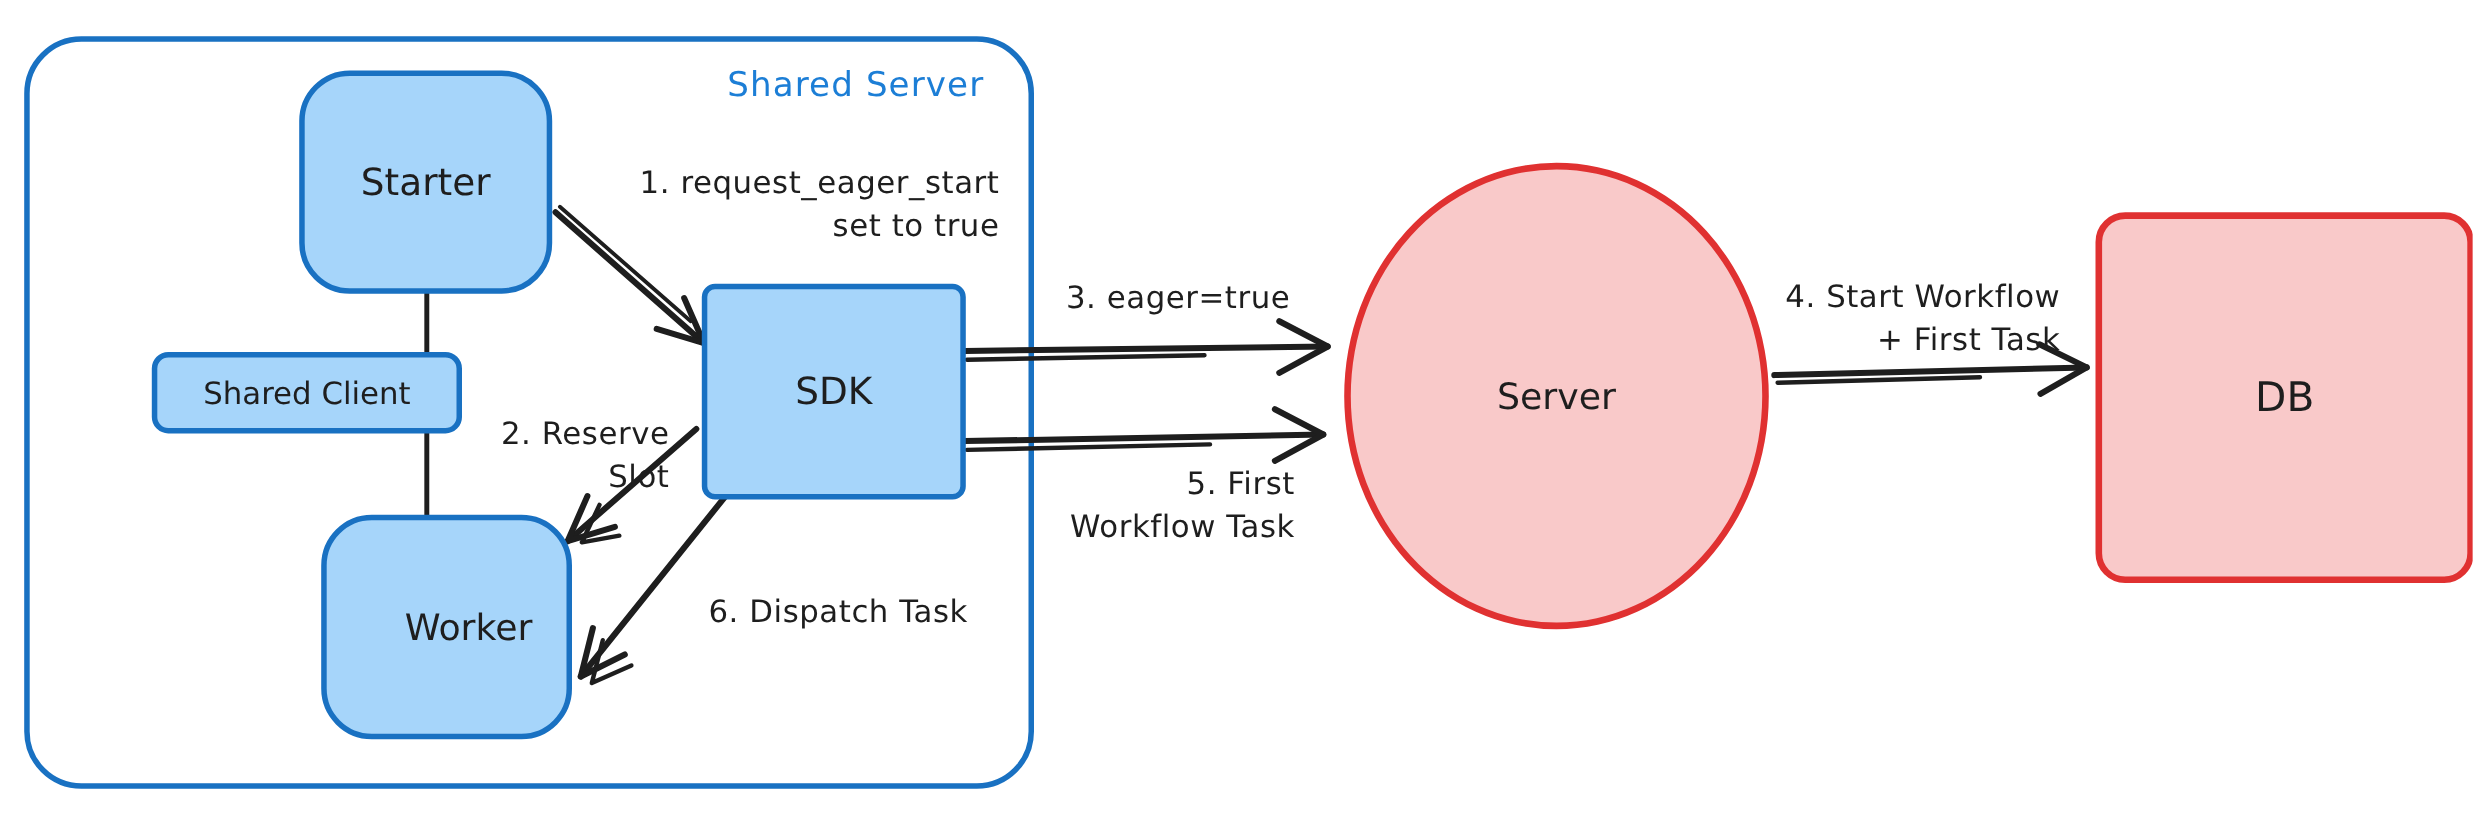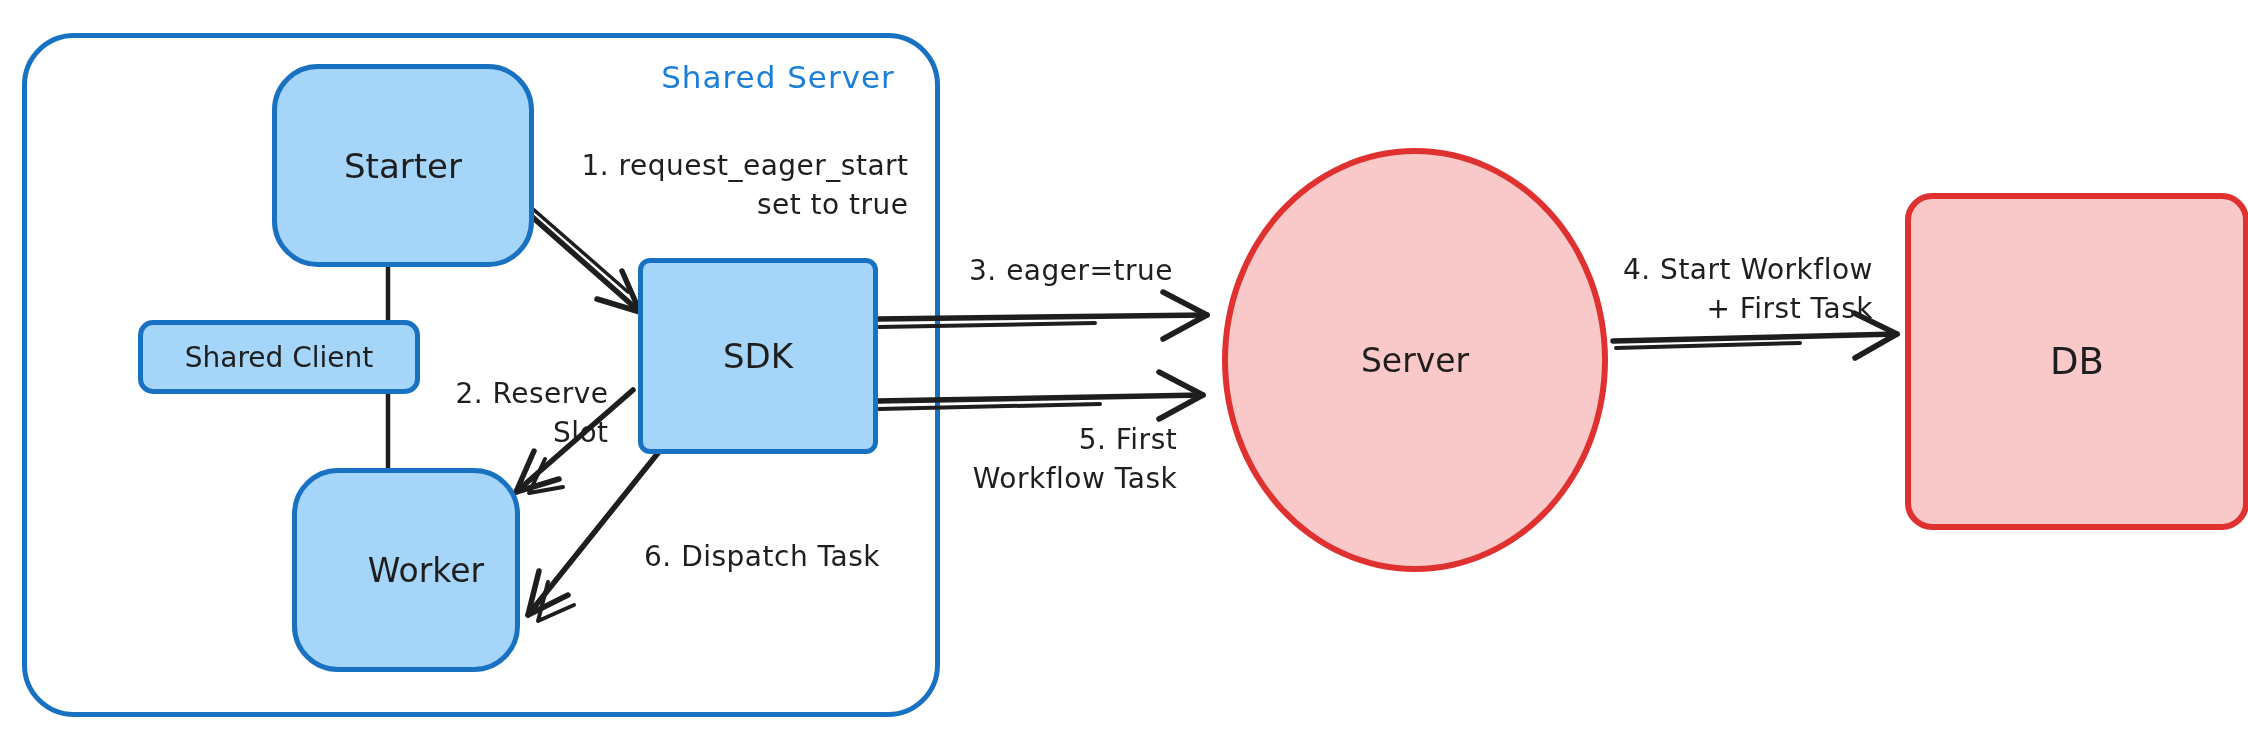--- a/index.html
+++ b/index.html
@@ -57,21 +57,21 @@
     justify-content: center;
     text-align: center;
     background: var(--blue-fill);
     border: 5px solid var(--blue-stroke);
     color: var(--ink);
   }
   .node.red {
     background: var(--red-fill);
     border: 6px solid var(--red-stroke);
   }
-  .node-starter { left: 272px; top: 64px;  width: 262px; height: 203px; border-radius: 46px; font-size: 34px; }
+  .node-starter { left: 272px; top: 64px;  width: 230px; height: 203px; border-radius: 46px; font-size: 34px; }
   .node-shared-client { left: 138px; top: 320px; width: 282px; height: 74px; border-radius: 15px; font-size: 28px; }
   .node-worker  { left: 292px; top: 468px; width: 228px; height: 204px; border-radius: 46px; font-size: 33px; padding-left: 40px; }
   .node-sdk     { left: 638px; top: 258px; width: 240px; height: 196px; border-radius: 12px; font-size: 34px; }
   .node-server  { left: 1222px; top: 148px; width: 386px; height: 424px; border-radius: 50%; font-size: 33px; }
   .node-db      { left: 1905px; top: 193px; width: 344px; height: 337px; border-radius: 27px; font-size: 37px; }
   .annotation {
     position: absolute;
     transform: translate(-50%, -50%);
     font-size: 28px;
     line-height: 1.38;

